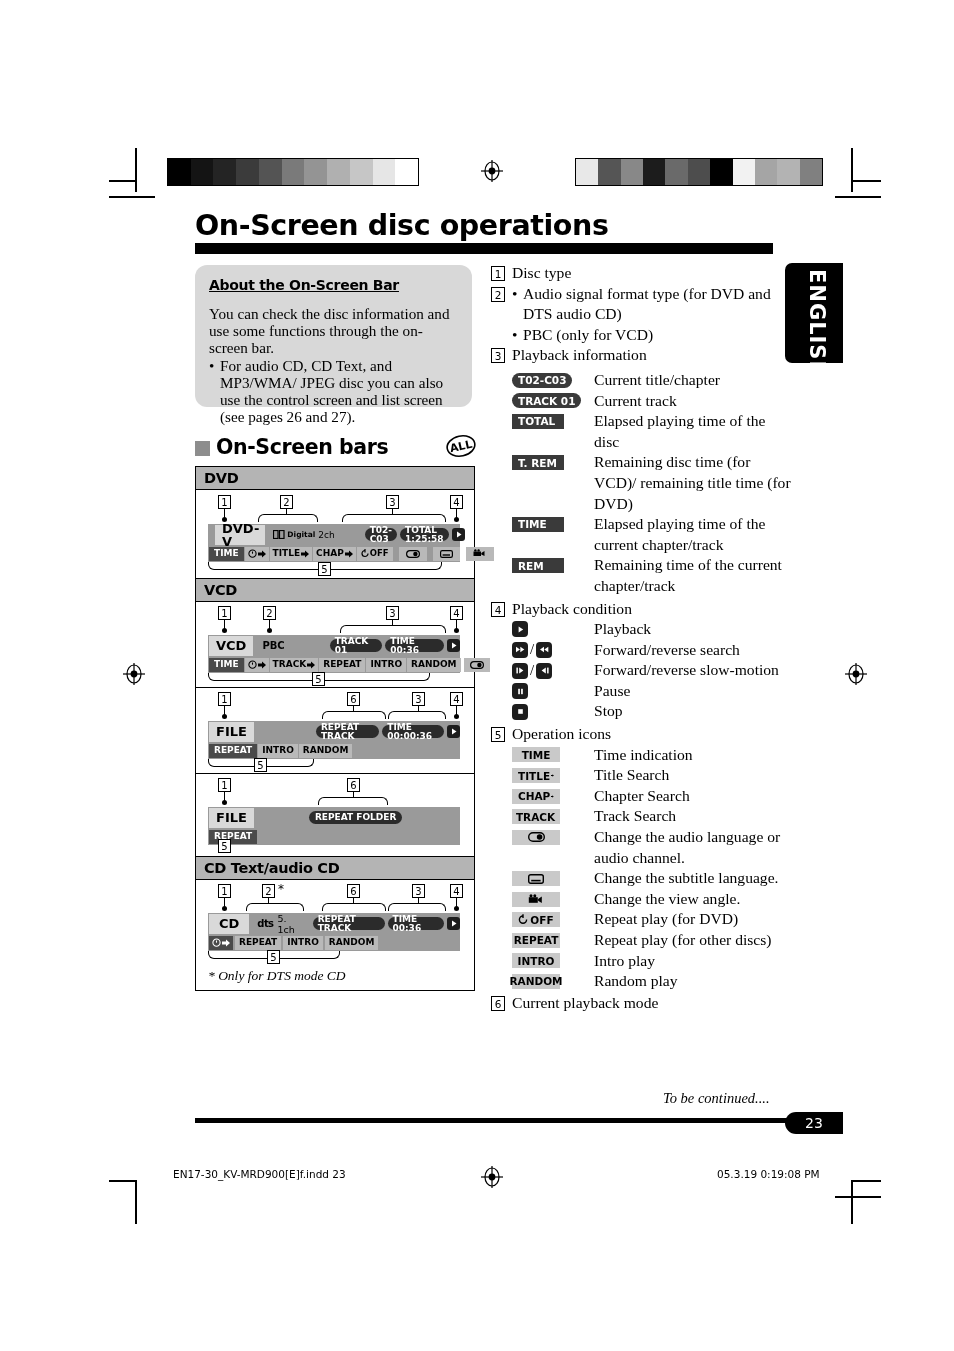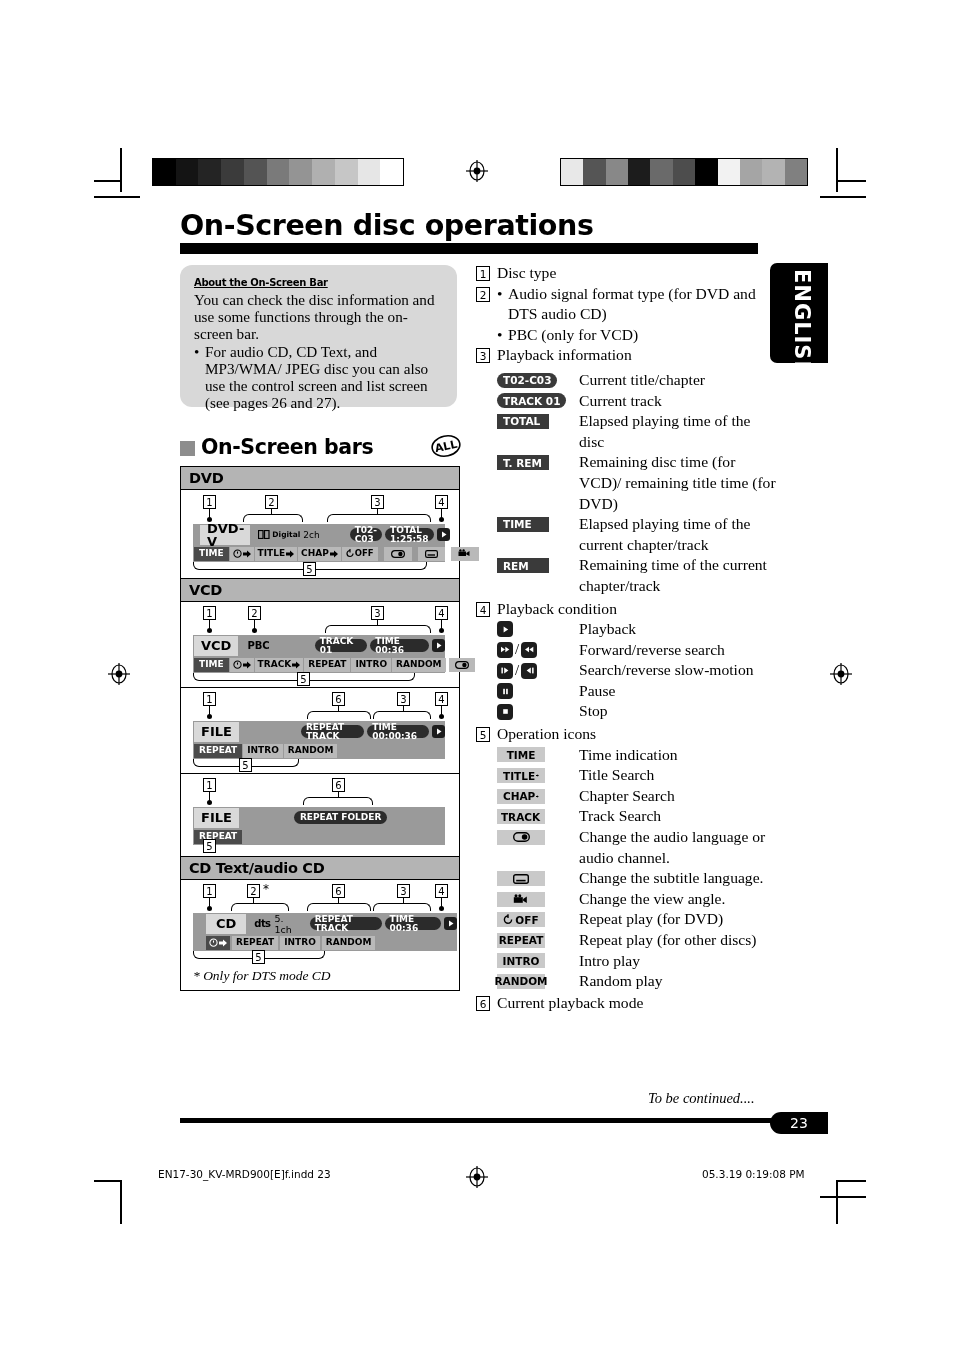--- a/index.html
+++ b/index.html
@@ -1,21 +1,21 @@
 <!DOCTYPE html>
 <html><head>
 <meta charset="utf-8">
 <style>
   html,body{margin:0;padding:0;}
   body{
     width:954px;height:1351px;background:#ffffff;
     font-family:"Liberation Serif", serif;
     position:relative;overflow:hidden;
   }
-  .pg{position:absolute;left:2px;top:0;width:838px;height:1351px;}
+  .pg{position:absolute;left:17px;top:0;width:838px;height:1351px;}
 
   
   .cmark{position:absolute;background:#000;}
   .regmark{position:absolute;width:22px;height:22px;}
   .regmark svg{display:block}
 
   .colorbar{position:absolute;height:26px;border:1px solid #000;display:flex;}
   .colorbar i{display:block;height:100%;flex:1 1 auto;}
 
   
@@ -37,22 +37,22 @@
     transform:rotate(90deg);transform-origin:left top;
     position:absolute;left:44px;top:6px;white-space:nowrap;
   }
 
   
   .aboutbox{
     position:absolute;left:178px;top:265px;width:277px;height:142px;
     background:#d8d8d8;border-radius:12px;box-sizing:border-box;padding:12px 14px 0 14px;
   }
   .aboutbox h2{
-    margin:0 0 3px 0;font-family:"DejaVu Sans",sans-serif;font-weight:bold;
-    font-size:10px;letter-spacing:-0.3px;text-decoration:underline;color:#000;
+    margin:0 0 12px 0;font-family:"DejaVu Sans",sans-serif;font-weight:bold;
+    font-size:14px;letter-spacing:-0.3px;text-decoration:underline;color:#000;
   }
   .aboutbox p{margin:0;font-size:15.2px;line-height:17.2px;color:#000;}
   .aboutbox ul{margin:0;padding:0;list-style:none;}
   .aboutbox li{font-size:15.2px;line-height:17.2px;position:relative;padding-left:11px;}
   .aboutbox li:before{content:"\2022";position:absolute;left:0;top:0;}
 
   
   .sqmark{position:absolute;left:178px;top:441px;width:15px;height:15px;background:#8d8d8d;}
   .oshead{
     position:absolute;left:199px;top:435px;
@@ -483,21 +483,21 @@
       <div class="brace" style="left:126px;top:23px;width:62px;"></div>
 
       <div class="callnum" style="left:216px;top:4px;">3</div>
       <div class="vline" style="left:222px;top:18px;height:5px;"></div>
       <div class="brace" style="left:192px;top:23px;width:56px;"></div>
 
       <div class="callnum" style="left:254px;top:4px;">4</div>
       <div class="vline" style="left:260px;top:18px;height:9px;"></div>
       <div class="dot" style="left:258px;top:26px;"></div>
 
-      <div class="osbar" style="left:12px;top:33px;width:252px;height:38px;padding-left:12px;">
+      <div class="osbar" style="left:12px;top:33px;width:252px;height:38px;">
         <div class="osrow" style="height:21px;">
           <div class="chip discname" style="margin-left:1px;padding:0 10px;">CD</div>
           <span style="font-family:'DejaVu Sans',sans-serif;font-weight:bold;font-size:10px;margin-left:8px;letter-spacing:-0.6px;">dts</span>
           <span style="font-family:'DejaVu Sans',sans-serif;font-size:9.5px;margin-left:4px;">5. 1ch</span>
           <div class="chip blk" style="margin-left:11px;padding:0 5px;height:13px;">REPEAT TRACK</div>
           <div class="chip blk" style="margin-left:3px;padding:0 5px;height:13px;">TIME        00:36</div>
           <span style="margin-left:3px;display:inline-flex;">
             <svg width="13" height="13" viewBox="0 0 13 13">
                 <rect width="13" height="13" rx="3" fill="#1d1d1d"></rect>
                 <polygon points="5,3.5 9.5,6.5 5,9.5" fill="#fff"></polygon>
@@ -625,21 +625,21 @@
             </svg>
           </span>
         <span class="slash">/</span>
         <span class="kcircle">
             <svg width="11" height="9" viewBox="0 0 11 9">
               <polygon points="6.8,1.6 2.6,4.5 6.8,7.4" fill="#fff"></polygon>
               <rect x="8.1" y="1.6" width="1.5" height="5.8" fill="#fff"></rect>
             </svg>
           </span>
       </div>
-      <div class="idesc">Search/reverse slow-motion</div>
+      <div class="idesc">Forward/reverse slow-motion</div>
     </div>
     <div class="irow">
       <div class="ikey">
         <span class="kcircle">
             <svg width="9" height="9" viewBox="0 0 9 9">
               <rect x="2.2" y="1.8" width="1.7" height="5.4" fill="#fff"></rect>
               <rect x="5.1" y="1.8" width="1.7" height="5.4" fill="#fff"></rect>
             </svg>
           </span>
       </div>

